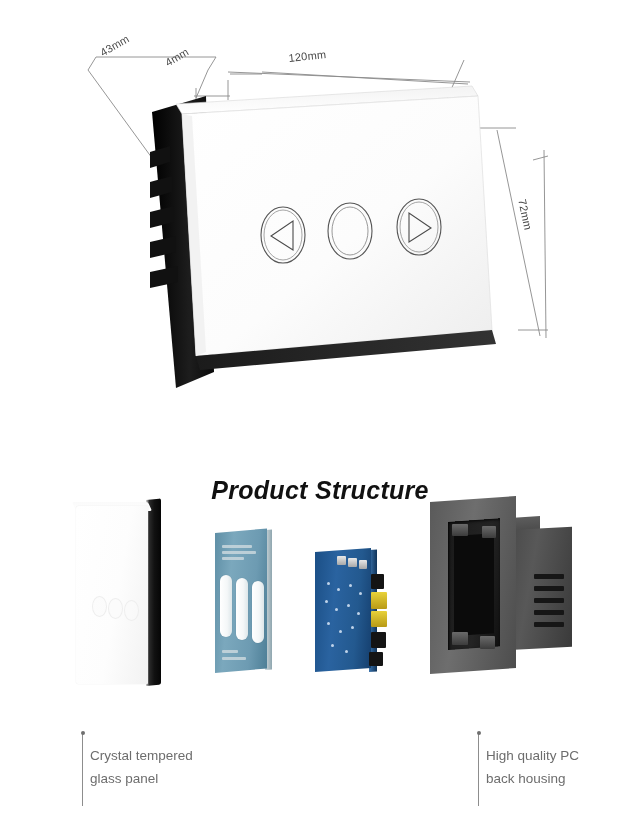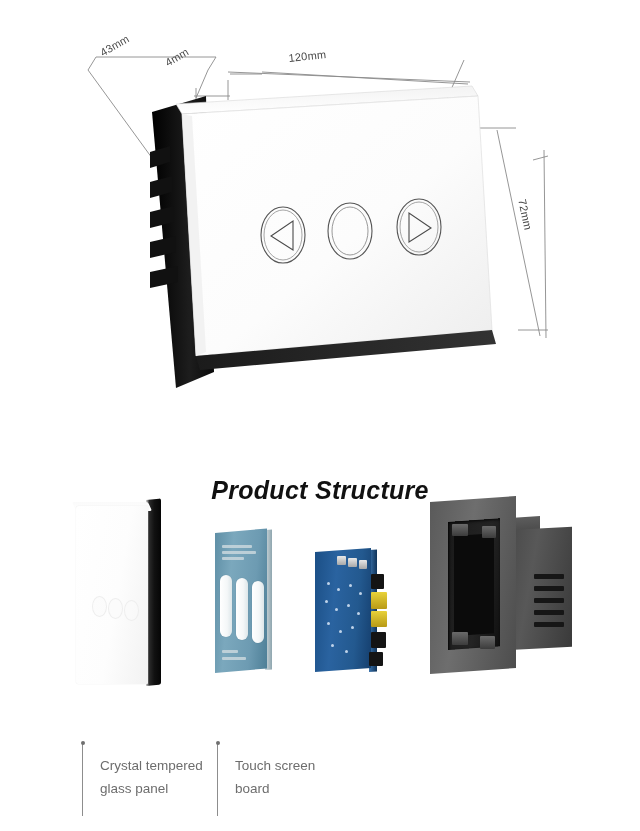--- a/index.html
+++ b/index.html
@@ -342,22 +342,22 @@
   
   #captions {
     position: absolute;
     left: 0;
     top: 726px;
     width: 640px;
     height: 95px;
   }
   .caption {
     position: absolute;
-    top: 10px;
-    padding-left: 18px;
+    top: 0;
+    padding-left: 8px;
   }
   .caption-rule {
     position: absolute;
     left: 0;
     top: 8px;
     width: 1px;
     height: 72px;
     background: #8d8d8d;
   }
   .caption-dot {
@@ -560,23 +560,23 @@
 
   <div id="captions">
 
     <div class="caption" id="caption-1">
       <div class="caption-rule"></div>
       <div class="caption-dot"></div>
       <div class="caption-text">Crystal tempered
 glass panel</div>
     </div>
 
-    <div class="caption" id="caption-2">
+
+
+    <div class="caption" id="caption-4">
       <div class="caption-rule"></div>
       <div class="caption-dot"></div>
-      <div class="caption-text">Touch screen
-board</div>
+      <div class="caption-text">High quality PC
+back housing</div>
     </div>
-
-
   </div>
 
 </div>
 
 </body></html>

